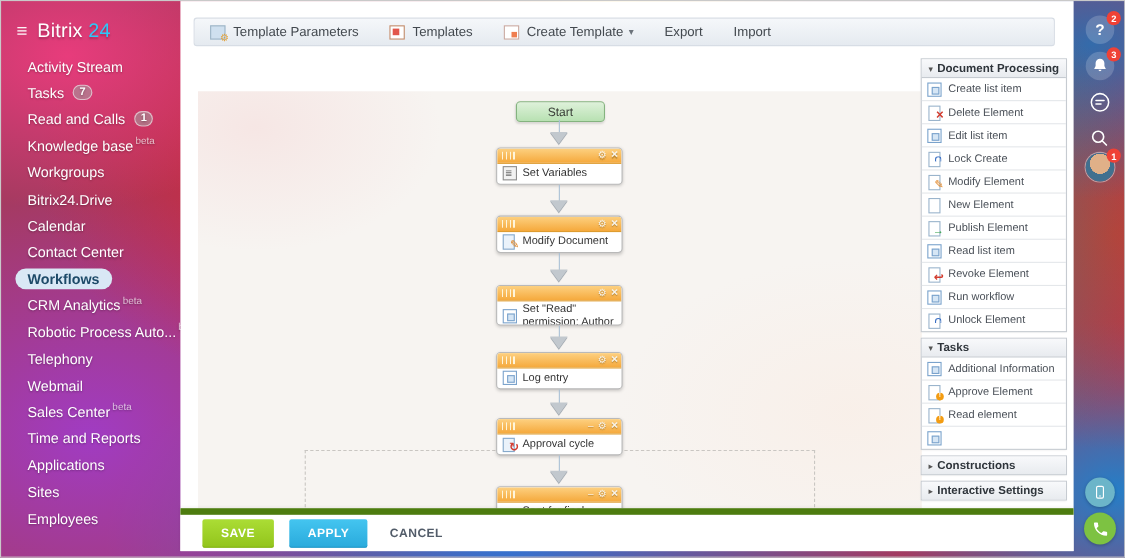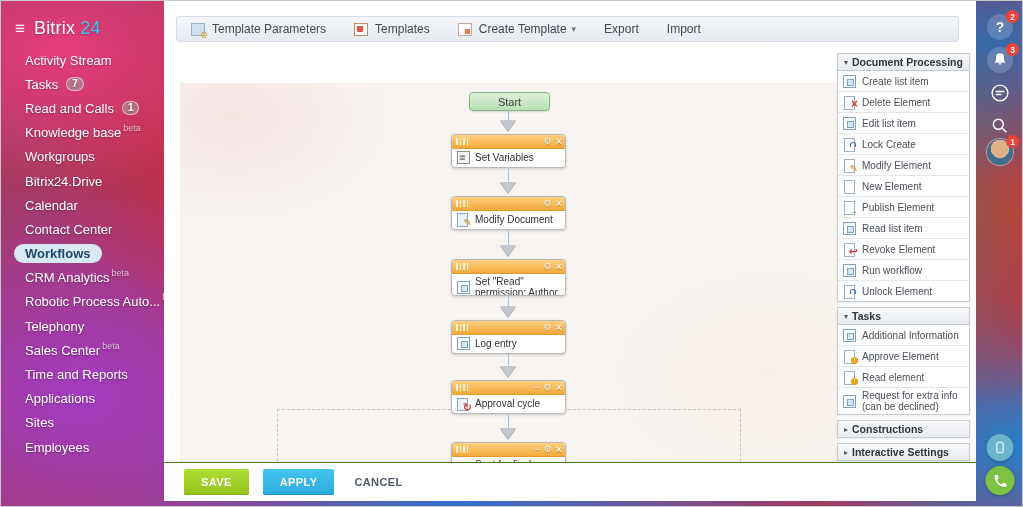--- a/index.html
+++ b/index.html
@@ -99,21 +99,21 @@
   .pic-list::after{content:"";position:absolute;left:3px;top:3px;width:5px;height:5px;border:1px solid #7ba3cc;background:#d6e6f5;}
   .pic-doc-x::after{content:"×";color:#d23b2e;font-size:12px;}
   .pic-doc-lock::after{content:"";right:-1px;bottom:-1px;width:6px;height:5px;background:#3a6fc4;border-radius:1px;box-shadow:0 -3px 0 -1px #3a6fc4 inset;}
   .pic-doc-lock .shk{position:absolute;right:0px;bottom:4px;width:4px;height:4px;border:1.5px solid #3a6fc4;border-bottom:none;border-radius:3px 3px 0 0;}
   .pic-doc-pencil::after{content:"✎";color:#e0821f;font-size:10px;}
   .pic-doc-new::after{content:"";right:-1px;bottom:-1px;width:5px;height:5px;background:#f39c12;}
   .pic-doc-arrow::after{content:"→";color:#2e9e44;font-size:10px;}
   .pic-doc-undo::after{content:"↩";color:#d23b2e;font-size:11px;}
   .pic-doc-warn::after{content:"!";color:#fff;background:#f39c12;width:7px;height:7px;border-radius:50%;font-size:6px;text-align:center;line-height:7px;right:-2px;bottom:-1px;}
   
-  #footer{position:absolute;left:0;top:461px;width:812px;height:39px;background:#fff;border-top:1px solid #4d7c0f;
+  #footer{position:absolute;left:0;top:461px;width:812px;height:39px;background:#fff;border-top:6px solid #4d7c0f;
     box-shadow:0 -1px 3px rgba(0,0,0,.05);display:flex;align-items:center;padding-left:20px;box-sizing:border-box;gap:14px;}
   .btn{font-size:11px;font-weight:bold;letter-spacing:.4px;border-radius:2px;padding:7px 17px;color:#fff;cursor:pointer;}
   .btn-save{background:linear-gradient(#abdd35,#92c41b);box-shadow:inset 0 -1px 0 #7fae14;}
   .btn-apply{background:linear-gradient(#44c5f0,#29aadc);box-shadow:inset 0 -1px 0 #2193c0;}
   .btn-cancel{color:#525c69;padding:7px 6px;}
   
   #right-strip{position:absolute;left:975px;top:0;width:48px;height:505px;}
   .strip-item{position:absolute;left:50%;transform:translateX(-50%);cursor:pointer;}
   .circle-ic{width:26px;height:26px;border-radius:50%;background:rgba(255,255,255,.18);display:flex;align-items:center;justify-content:center;}
   .help-q{color:#fff;font-size:14px;font-weight:bold;}
@@ -194,20 +194,25 @@
             <span class="mi-sup">beta</span>
           </span>
         </div>
         <div class="menu-item">
           <span class="mi-inner">
             <span>Telephony</span>
           </span>
         </div>
         <div class="menu-item">
           <span class="mi-inner">
+            <span>Webmail</span>
+          </span>
+        </div>
+        <div class="menu-item">
+          <span class="mi-inner">
             <span>Sales Center</span>
             <span class="mi-sup">beta</span>
           </span>
         </div>
         <div class="menu-item">
           <span class="mi-inner">
             <span>Time and Reports</span>
           </span>
         </div>
         <div class="menu-item">
@@ -428,21 +433,20 @@
           <div class="pal-row">
             <span class="pic pic-page pic-glyph pic-doc-warn"></span>
             <span class="pal-label">Approve Element</span>
           </div>
           <div class="pal-row">
             <span class="pic pic-page pic-glyph pic-doc-warn"></span>
             <span class="pal-label">Read element</span>
           </div>
           <div class="pal-row">
             <span class="pic pic-list"></span>
-            <span class="pal-label">Request for extra info (can be declined)</span>
           </div>
         </div>
         <div class="pal-section collapsed">
           <div class="pal-header">
             <span class="tri">▸</span>
             <span>Constructions</span>
           </div>
         </div>
         <div class="pal-section collapsed">
           <div class="pal-header">

